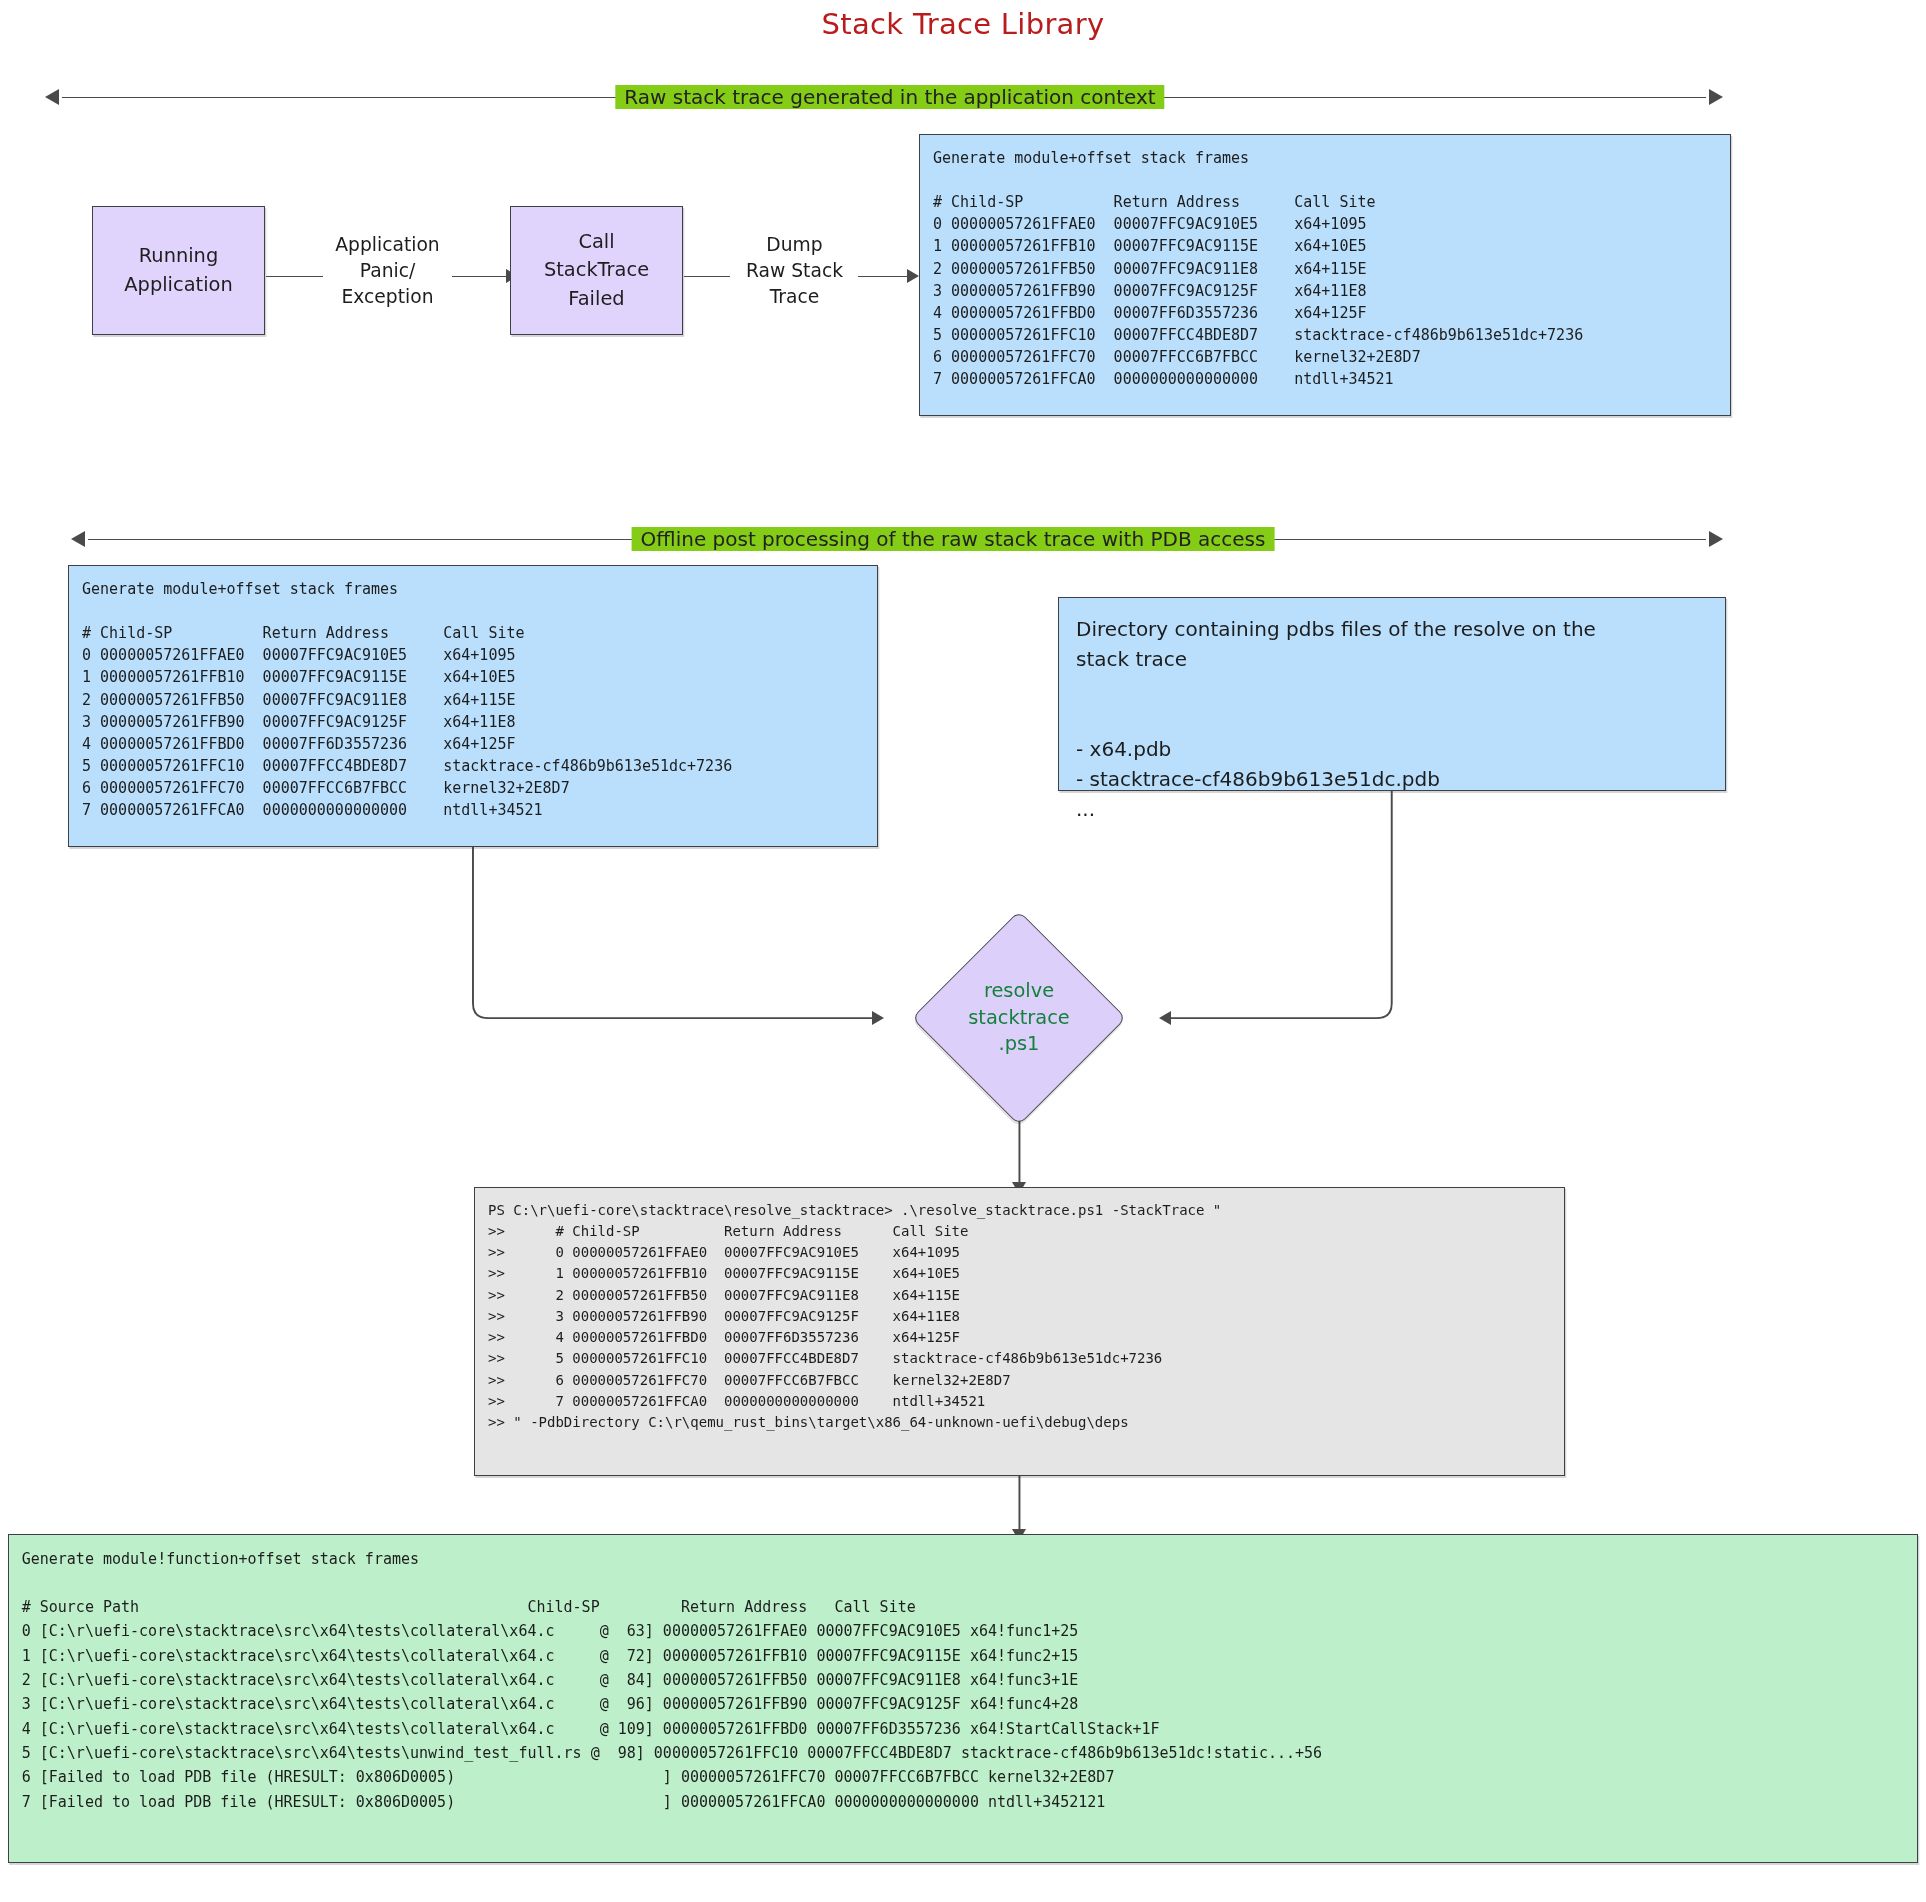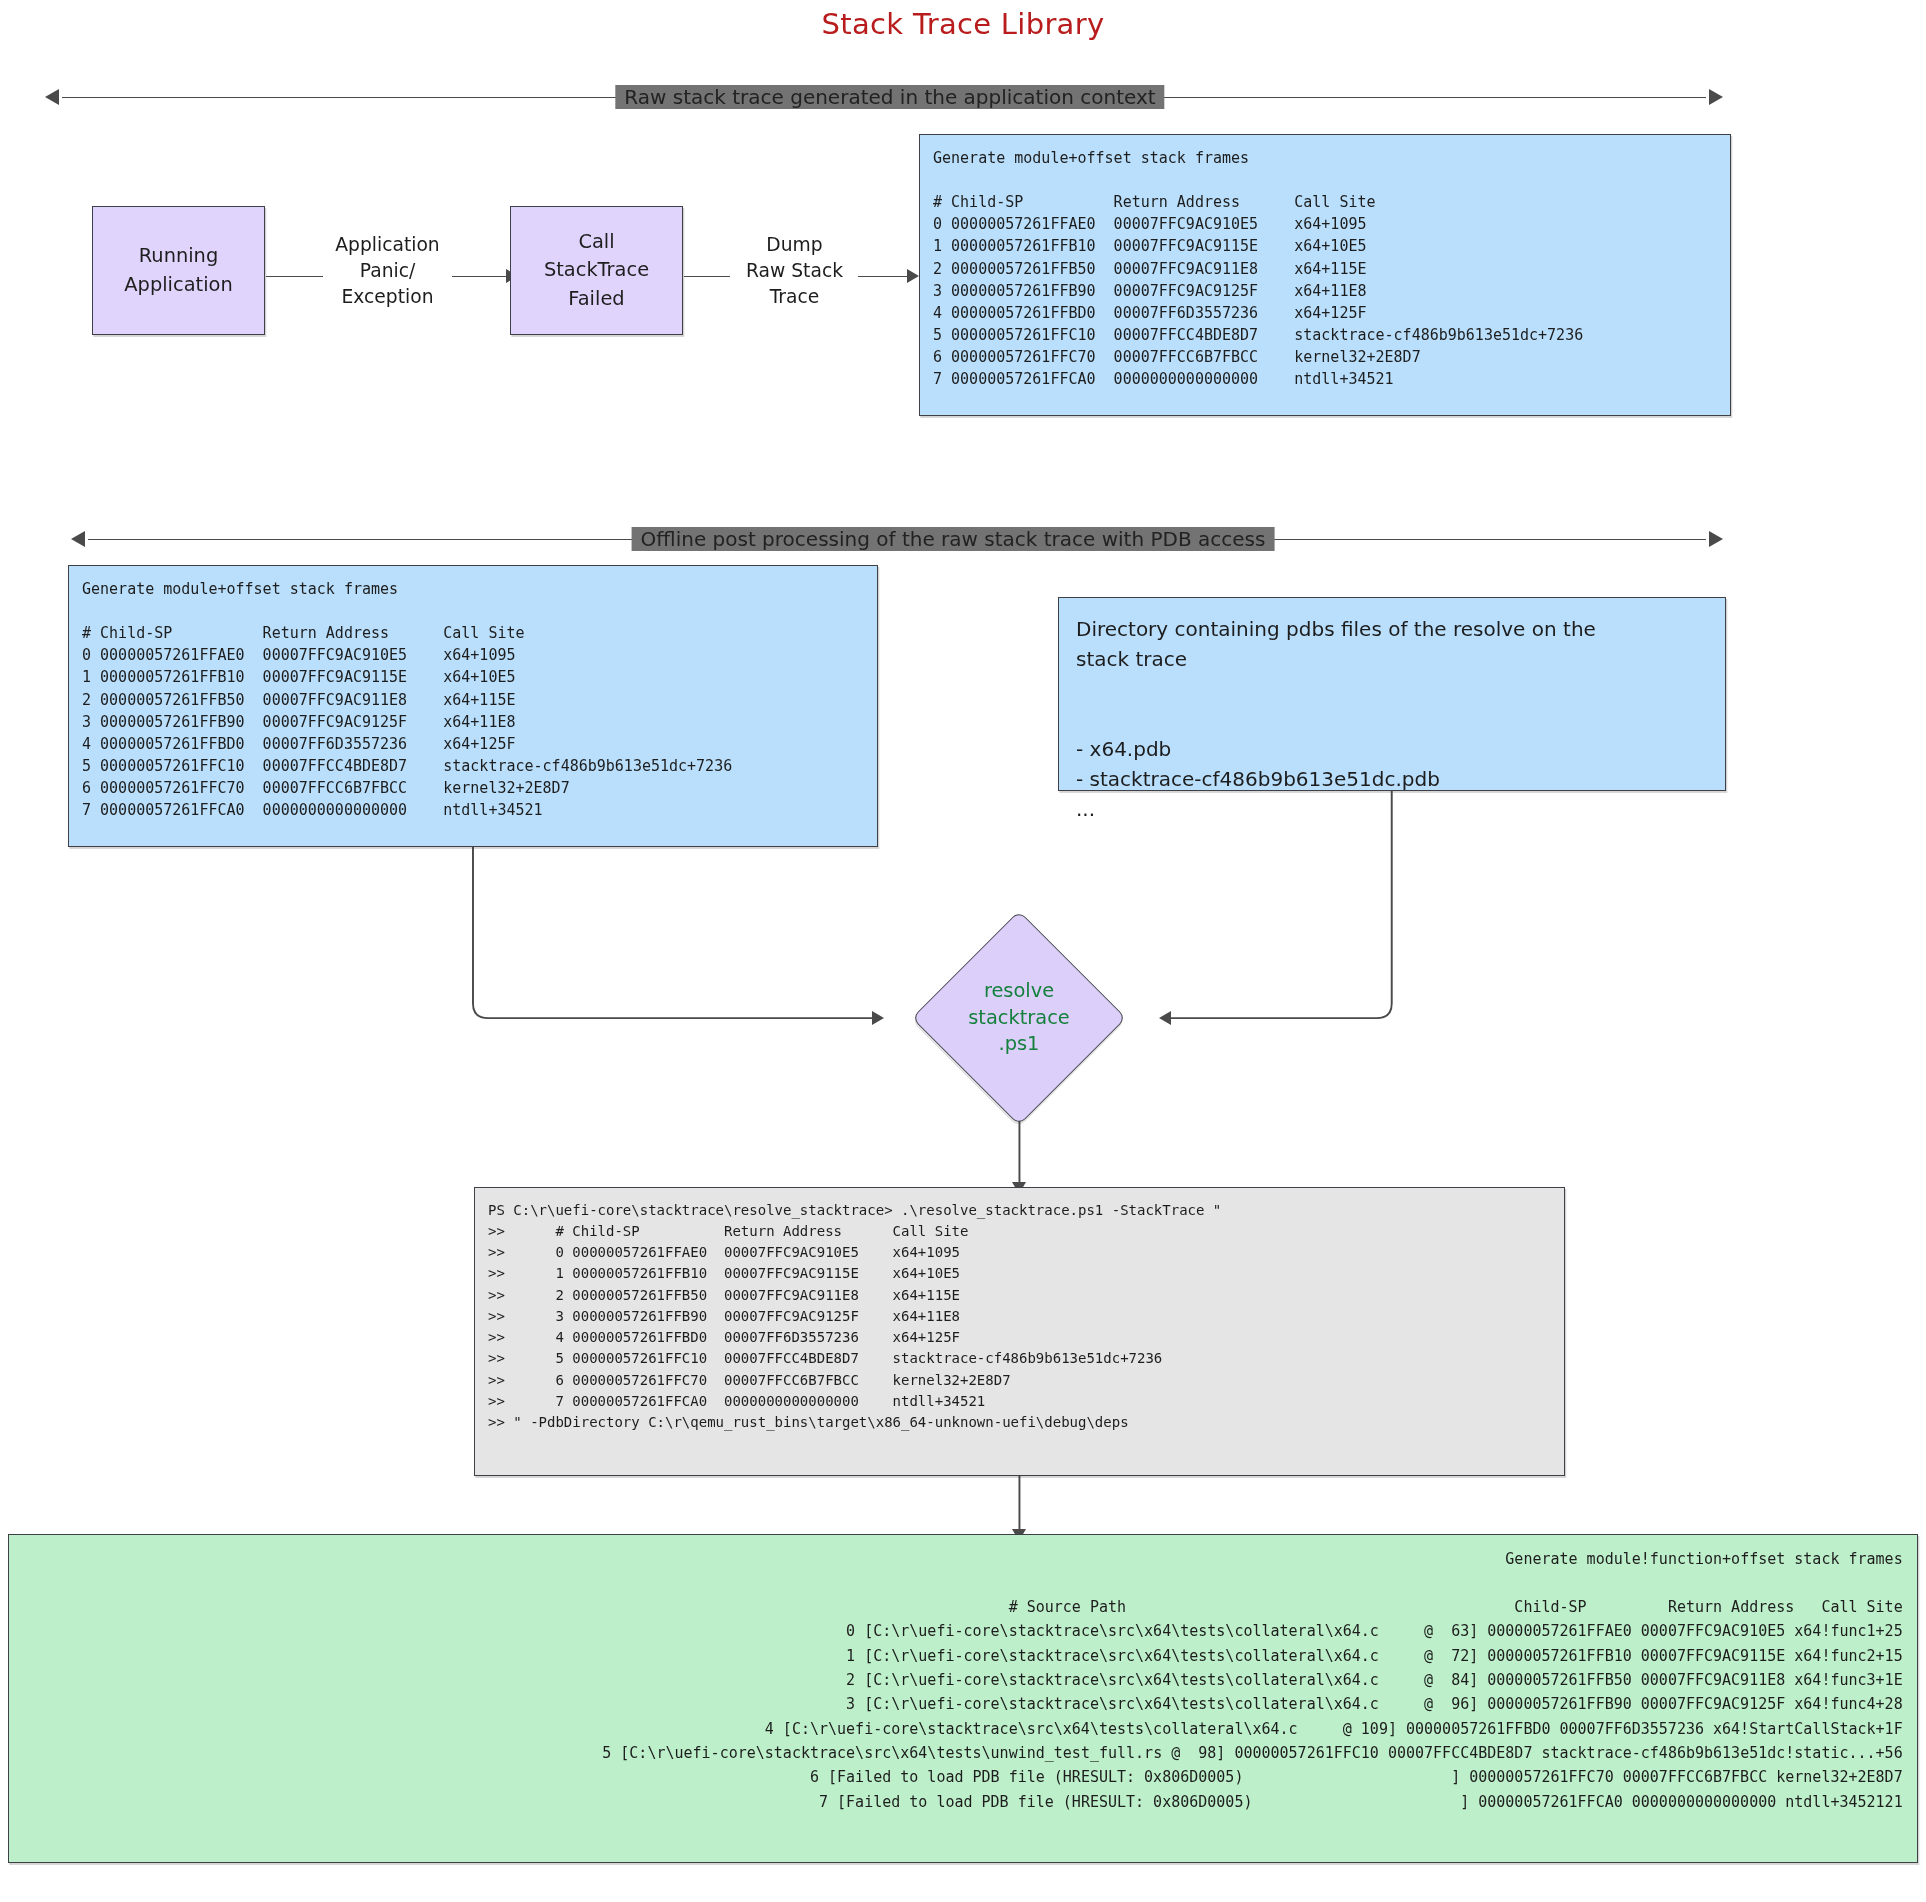--- a/index.html
+++ b/index.html
@@ -19,21 +19,21 @@
     font-family:"DejaVu Sans", sans-serif;
   }
 
   
   .band{height:39px;}
   .band .line{
     position:absolute;top:50%;height:0;border-top:1.9px solid #4a4a4a;
   }
   .band .lbl{
     position:absolute;top:50%;transform:translate(-50%,-50%);
-    background:#737373;padding:0 9px;font-size:20px;color:#222;
+    background:#84cc16;padding:0 9px;font-size:20px;color:#222;
     white-space:nowrap;
   }
   .arrowhead{
     position:absolute;top:50%;width:0;height:0;
   }
   .arrowhead.left{
     border-top:8.4px solid transparent;border-bottom:8.4px solid transparent;
     border-right:14px solid #4a4a4a;transform:translateY(-50%);
   }
   .arrowhead.right{
@@ -59,21 +59,21 @@
   }
 
   
   .codeblock{
     padding:11.6px 14px 11.6px 13px;
     font-family:"DejaVu Sans Mono", monospace;
     font-size:15px;line-height:1.48;
     white-space:pre;color:#1d1d1d;overflow:hidden;
   }
   .codeblock.small{font-size:14px;line-height:1.52;}
-  .codeblock.tiny{font-size:15px;line-height:1.62;text-align:right;}
+  .codeblock.tiny{font-size:15px;line-height:1.62;}
 
   
   .textblock{
     padding:15.5px 17px;font-size:20px;line-height:1.5;
     white-space:pre-wrap;color:#1d1d1d;
   }
 
   
   .diamond-wrap{position:absolute;}
   .diamond{

